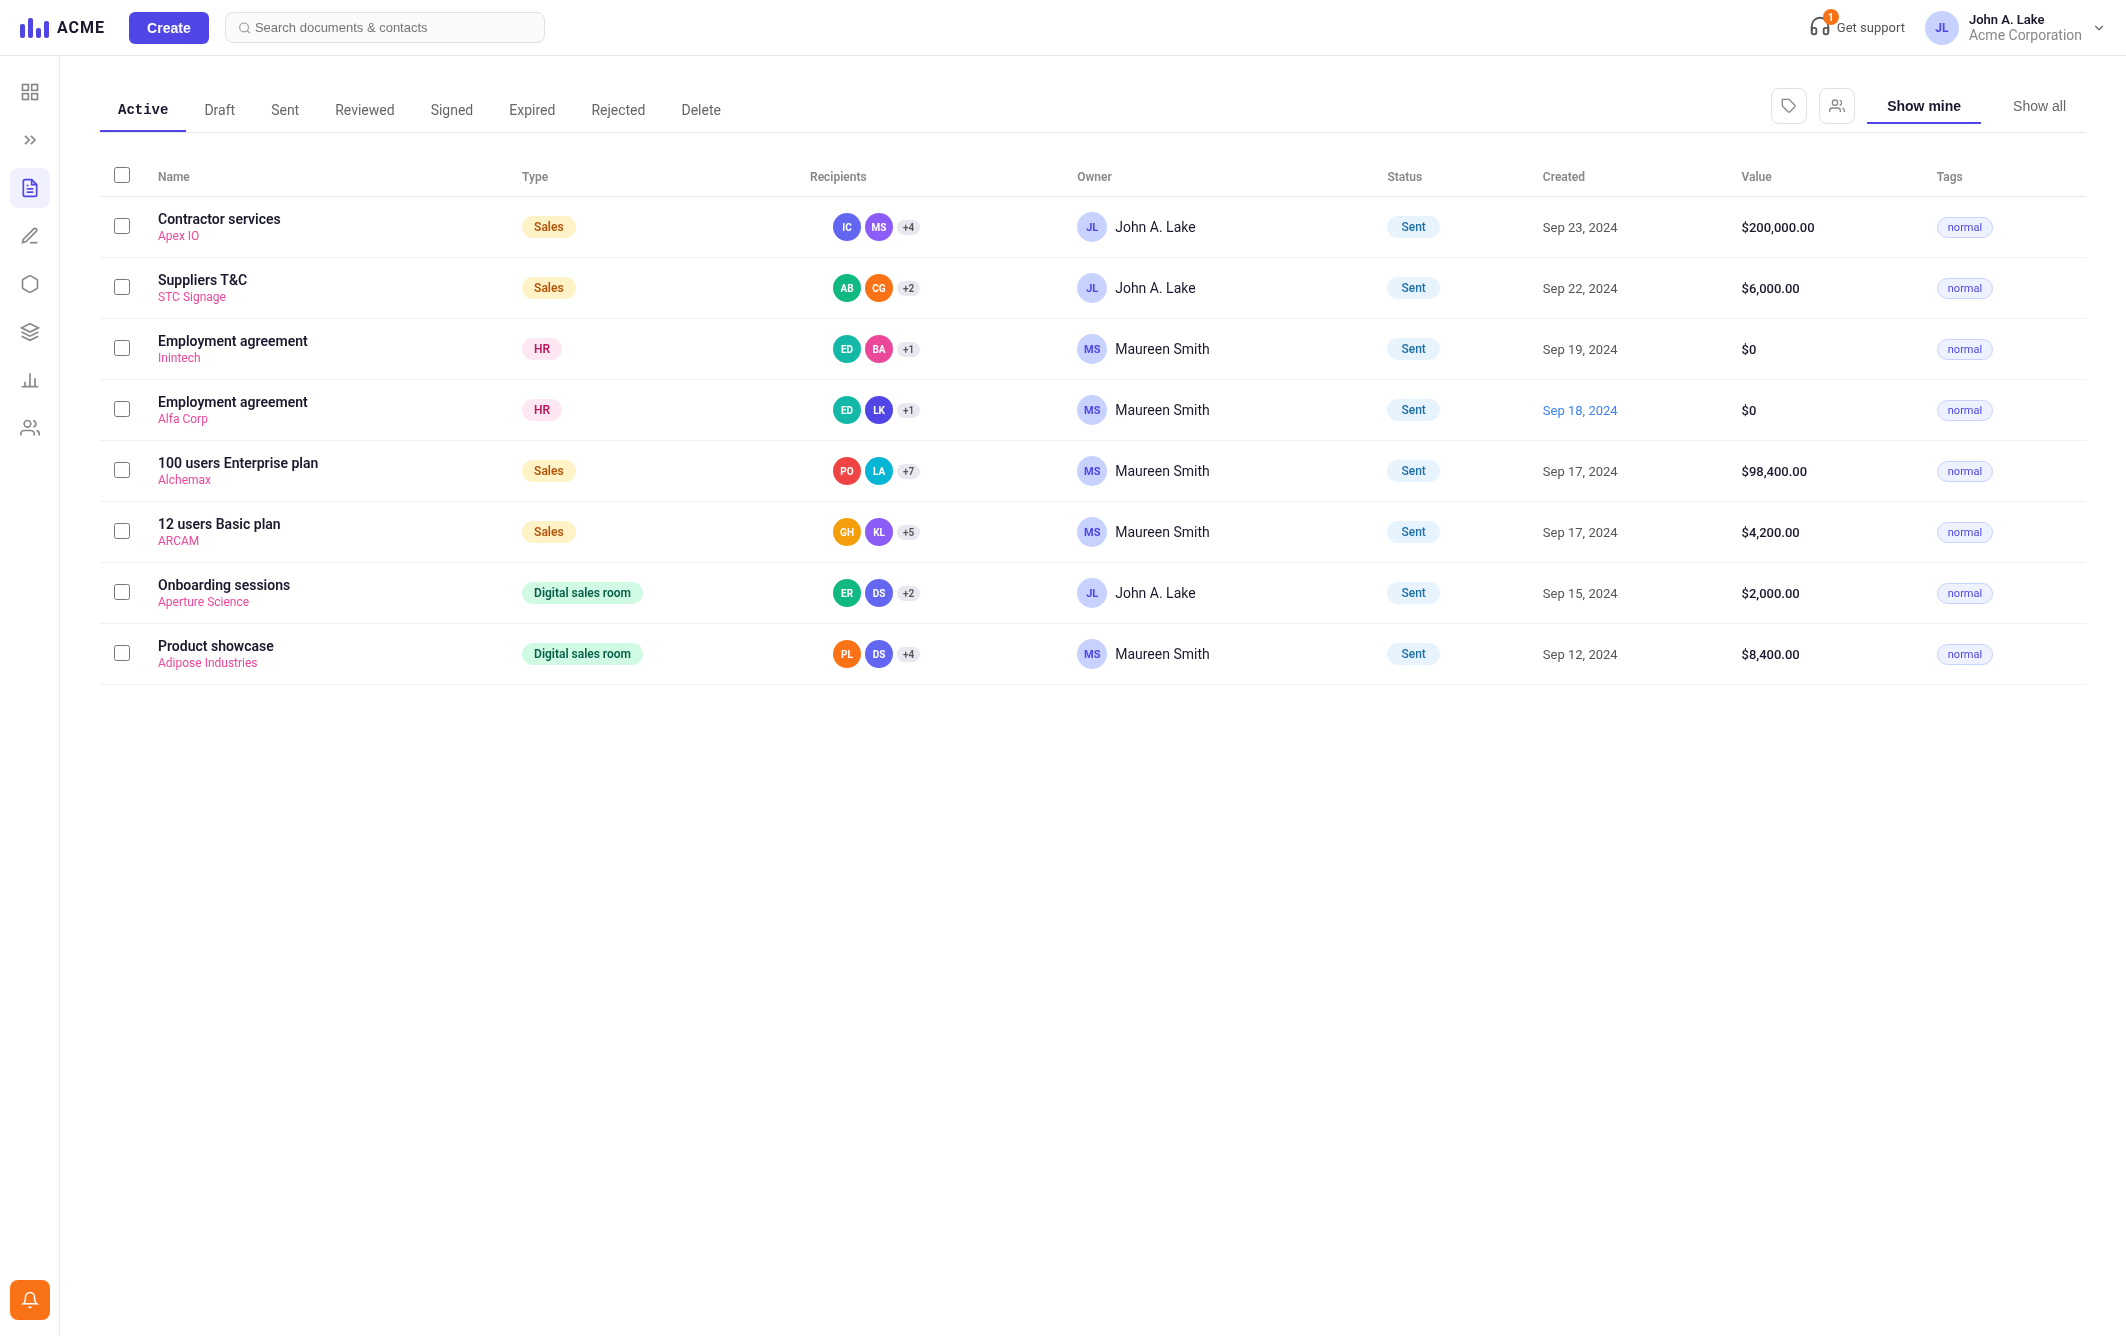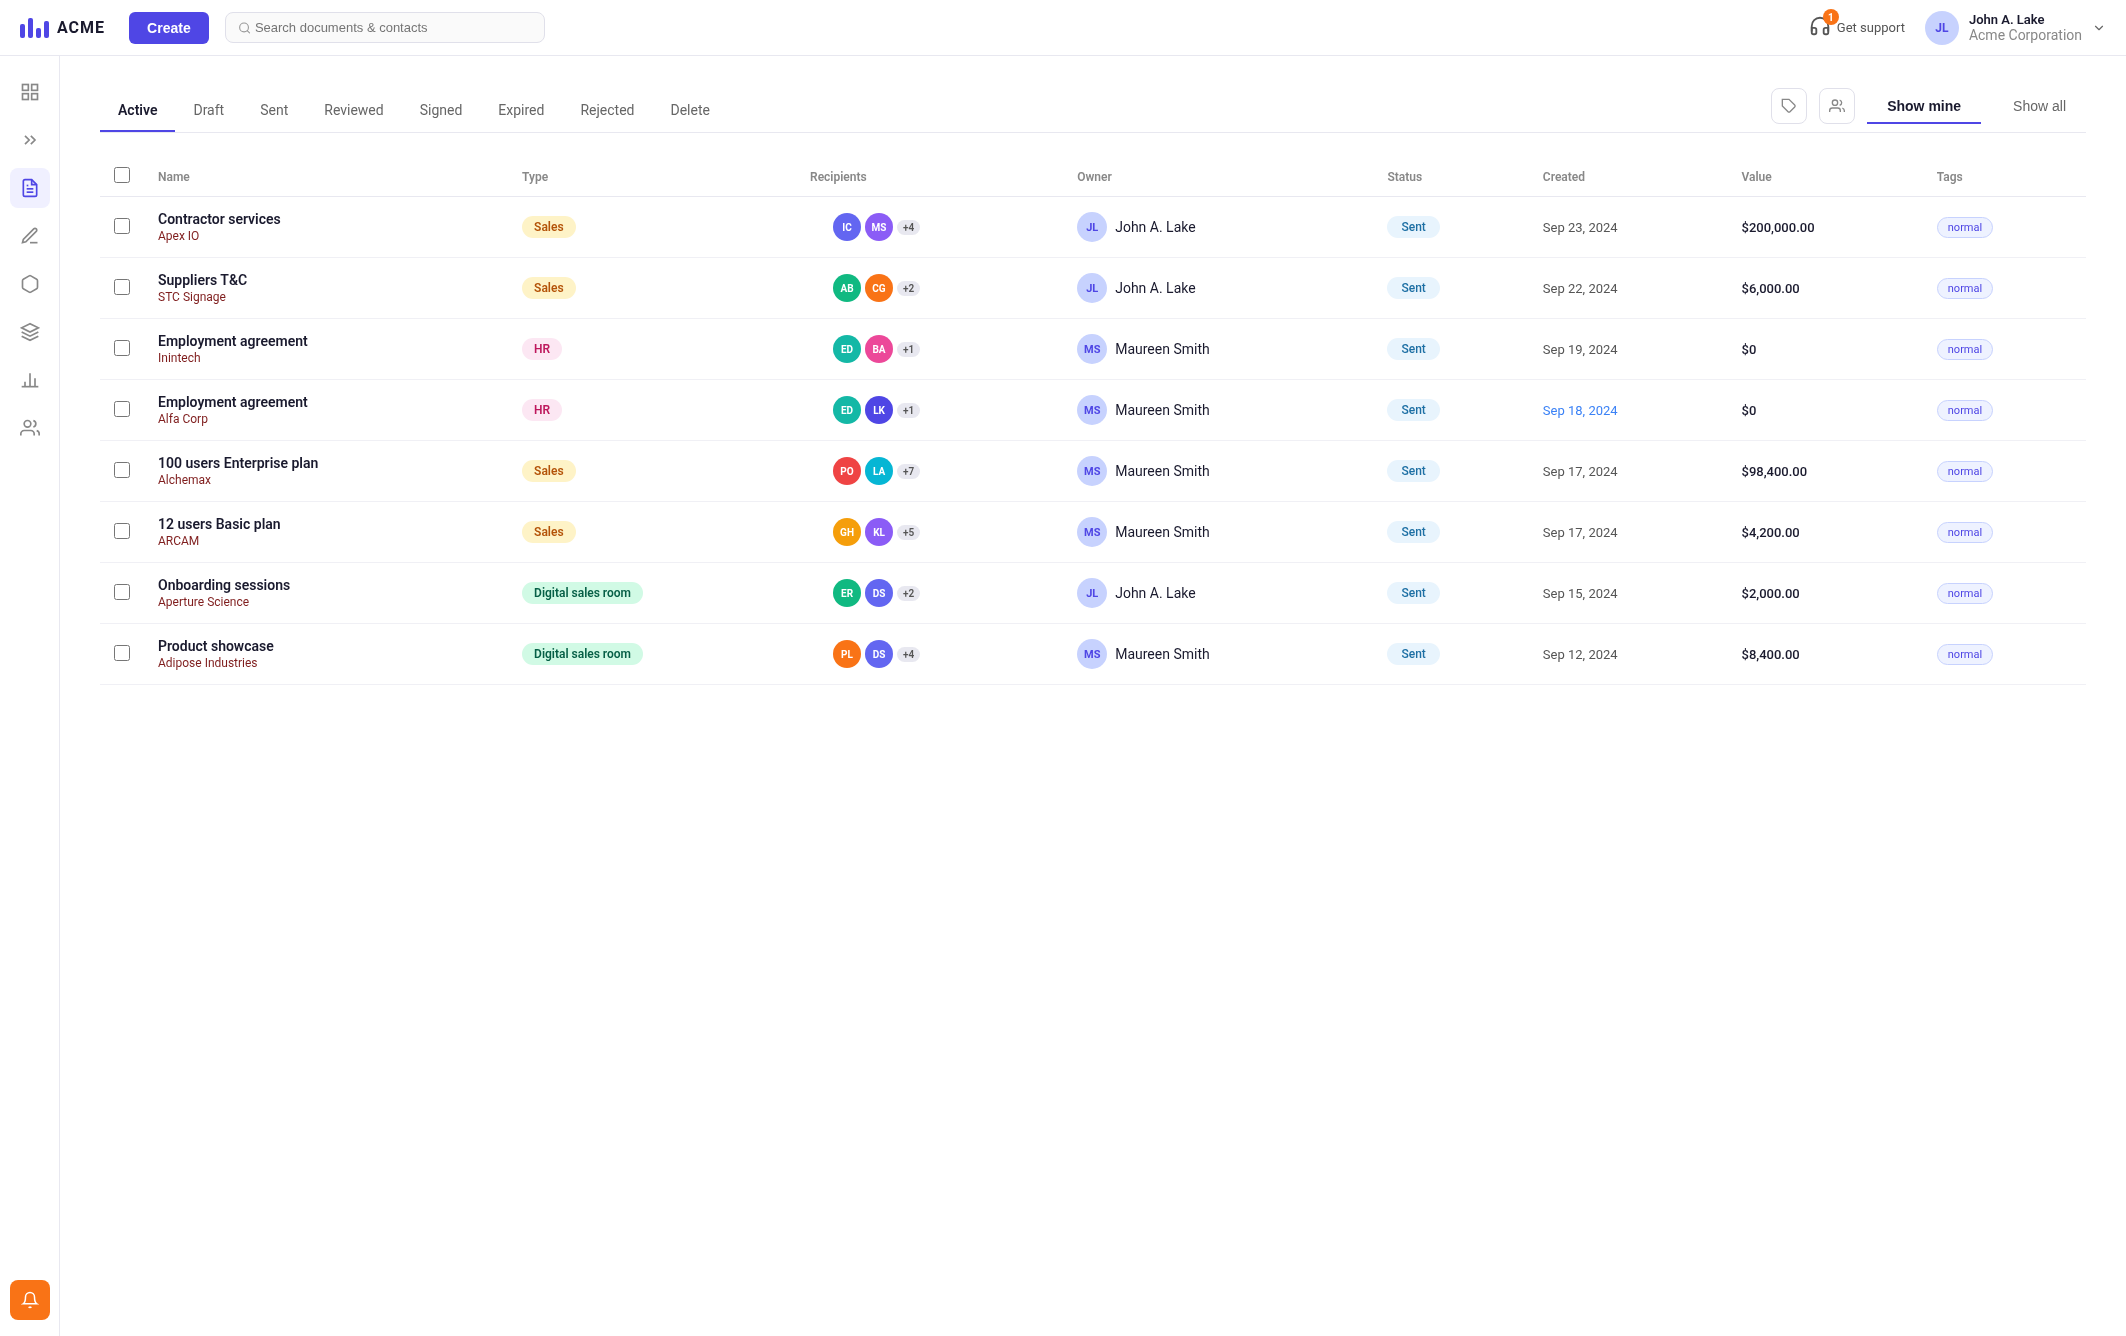--- a/index.html
+++ b/index.html
@@ -63,21 +63,21 @@
       margin-top: 56px; margin-left: 60px; padding: 32px 40px;
     }
     .page-title { font-size: 26px; font-weight: 700; color: #1a1a2e; margin-bottom: 24px; }
 
     
     .tabs-row { display: flex; align-items: center; border-bottom: 1px solid #e8e8f0; margin-bottom: 24px; }
     .tab {
       padding: 12px 18px; font-size: 14px; color: #666; cursor: pointer;
       border-bottom: 2px solid transparent; margin-bottom: -1px; white-space: nowrap;
     }
-    .tab.active { color: #1a1a2e; font-weight: 600; border-bottom: 2px solid #4f46e5; }
+    .tab.active { color: #1a1a2e; font-weight: 600; border-bottom: 2px solid #4f46e5; font-family: Liberation Mono, monospace; }
     .tabs-spacer { flex: 1; }
     .tabs-actions { display: flex; align-items: center; gap: 12px; padding-bottom: 8px; }
     .icon-btn {
       width: 36px; height: 36px; border: 1px solid #e0e0ea; border-radius: 8px;
       display: flex; align-items: center; justify-content: center; cursor: pointer; color: #888;
       background: #fff;
     }
     .show-mine-btn {
       padding: 8px 20px; border: none; background: transparent; font-size: 14px;
       font-weight: 600; color: #1a1a2e; cursor: pointer; border-bottom: 2px solid #4f46e5;
@@ -92,21 +92,21 @@
     .table-wrap { width: 100%; }
     table { width: 100%; border-collapse: collapse; }
     thead th {
       text-align: left; padding: 10px 14px; font-size: 12px; font-weight: 600;
       color: #888; border-bottom: 1px solid #e8e8f0; white-space: nowrap;
     }
     thead th:first-child { width: 44px; }
     tbody tr { border-bottom: 1px solid #f0f0f5; }
     tbody td { padding: 14px 14px; vertical-align: middle; }
     .doc-name { font-weight: 600; font-size: 14px; color: #1a1a2e; }
-    .doc-sub { font-size: 12px; color: #7f1d1d; margin-top: 2px; }
+    .doc-sub { font-size: 12px; color: #ec4899; margin-top: 2px; }
     .type-badge {
       display: inline-block; padding: 4px 12px; border-radius: 20px;
       font-size: 12px; font-weight: 600; white-space: nowrap;
     }
     .type-sales { background: #fef3c7; color: #b45309; }
     .type-hr { background: #fce7f3; color: #be185d; }
     .type-digital { background: #d1fae5; color: #065f46; }
     .recipients { display: flex; align-items: center; gap: 4px; margin-left: 23px; }
     .avatar-chip {
       width: 28px; height: 28px; border-radius: 50%;

